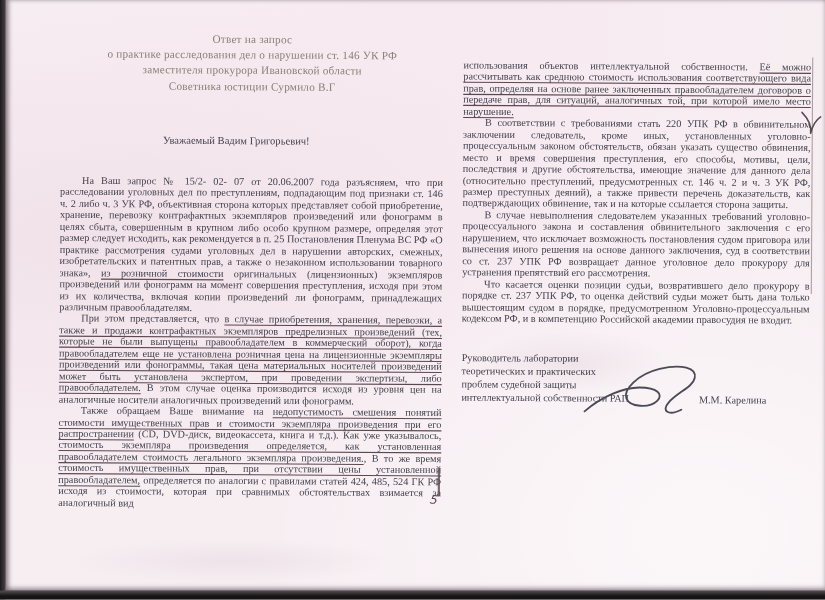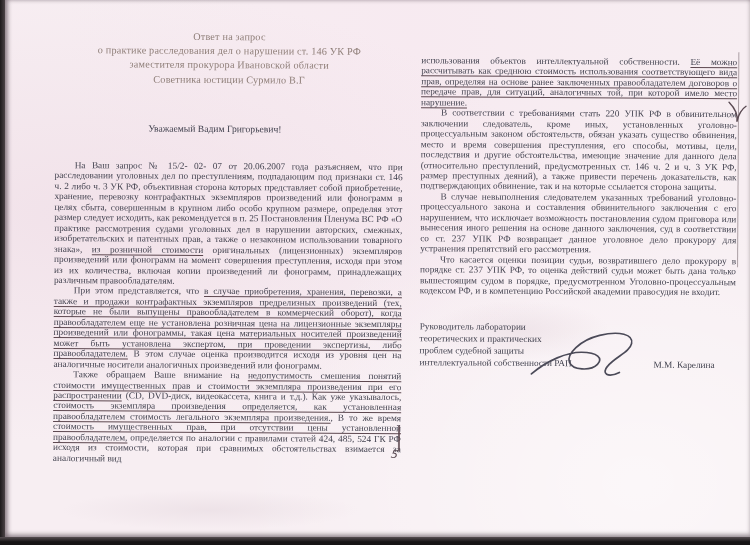--- a/index.html
+++ b/index.html
@@ -32,21 +32,21 @@
     position:absolute;left:40px;top:124px;width:348px;text-align:center;
     color:#42424f;font-size:9.6px;
   }
   .left-col{left:54px;top:162px;width:348px;}
   .right-col{left:420px;top:55px;width:316px;}
   .sig-block{
     position:absolute;left:420px;top:321px;width:330px;
     color:#42424f;font-size:9.3px;line-height:11.9px;text-align:left;
   }
   .sig-line{white-space:nowrap;}
-  .sig-name{position:absolute;left:234px;top:37px;white-space:nowrap;}
+  .sig-name{position:absolute;left:216px;top:37px;white-space:nowrap;}
   .sig-flourish{position:absolute;left:108px;top:4px;}
   .page-edge-line{position:absolute;left:737px;top:50px;width:1px;height:215px;background:rgba(110,95,100,0.55);}
   .margin-check{position:absolute;left:725px;top:94px;}
   .margin-bracket{position:absolute;left:399px;top:425px;width:1.5px;height:26px;background:rgba(90,70,78,0.8);}
   .margin-note{
     position:absolute;left:392px;top:448px;color:#5a4a52;
     font-family:"DejaVu Sans",sans-serif;font-size:11px;font-style:italic;transform:rotate(8deg);
   }
   .smudge{position:absolute;border-radius:50%;pointer-events:none;}
   .s1{left:430px;top:300px;width:180px;height:60px;background:radial-gradient(ellipse,rgba(210,190,200,0.25),transparent 70%);}

